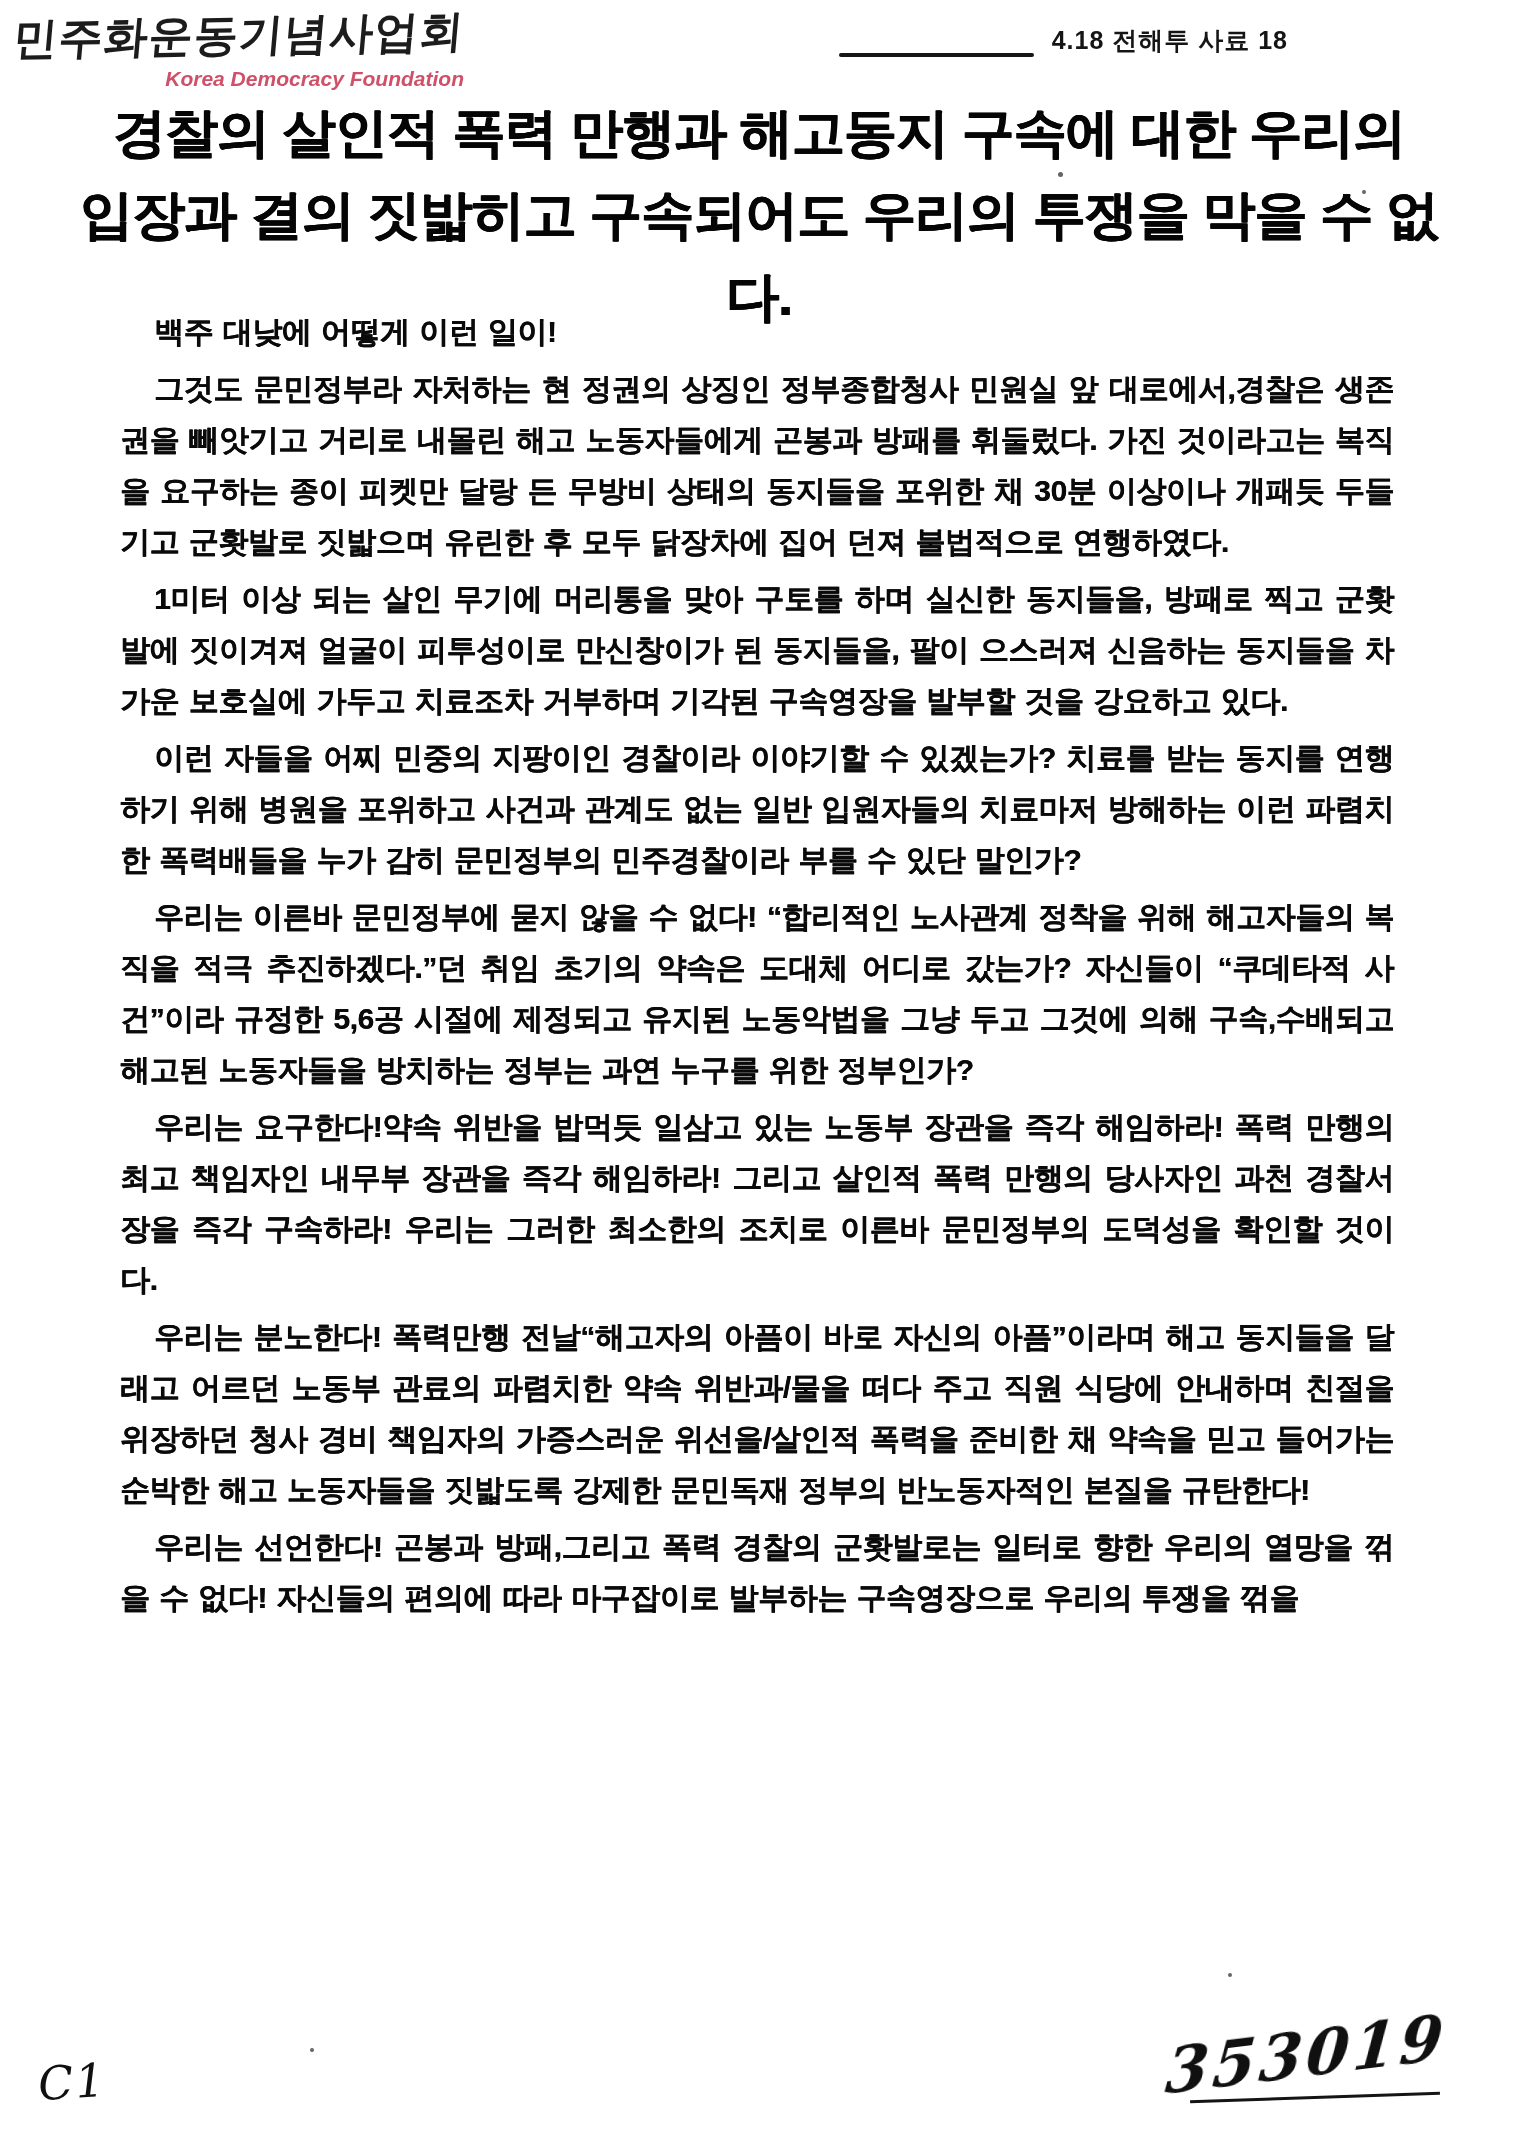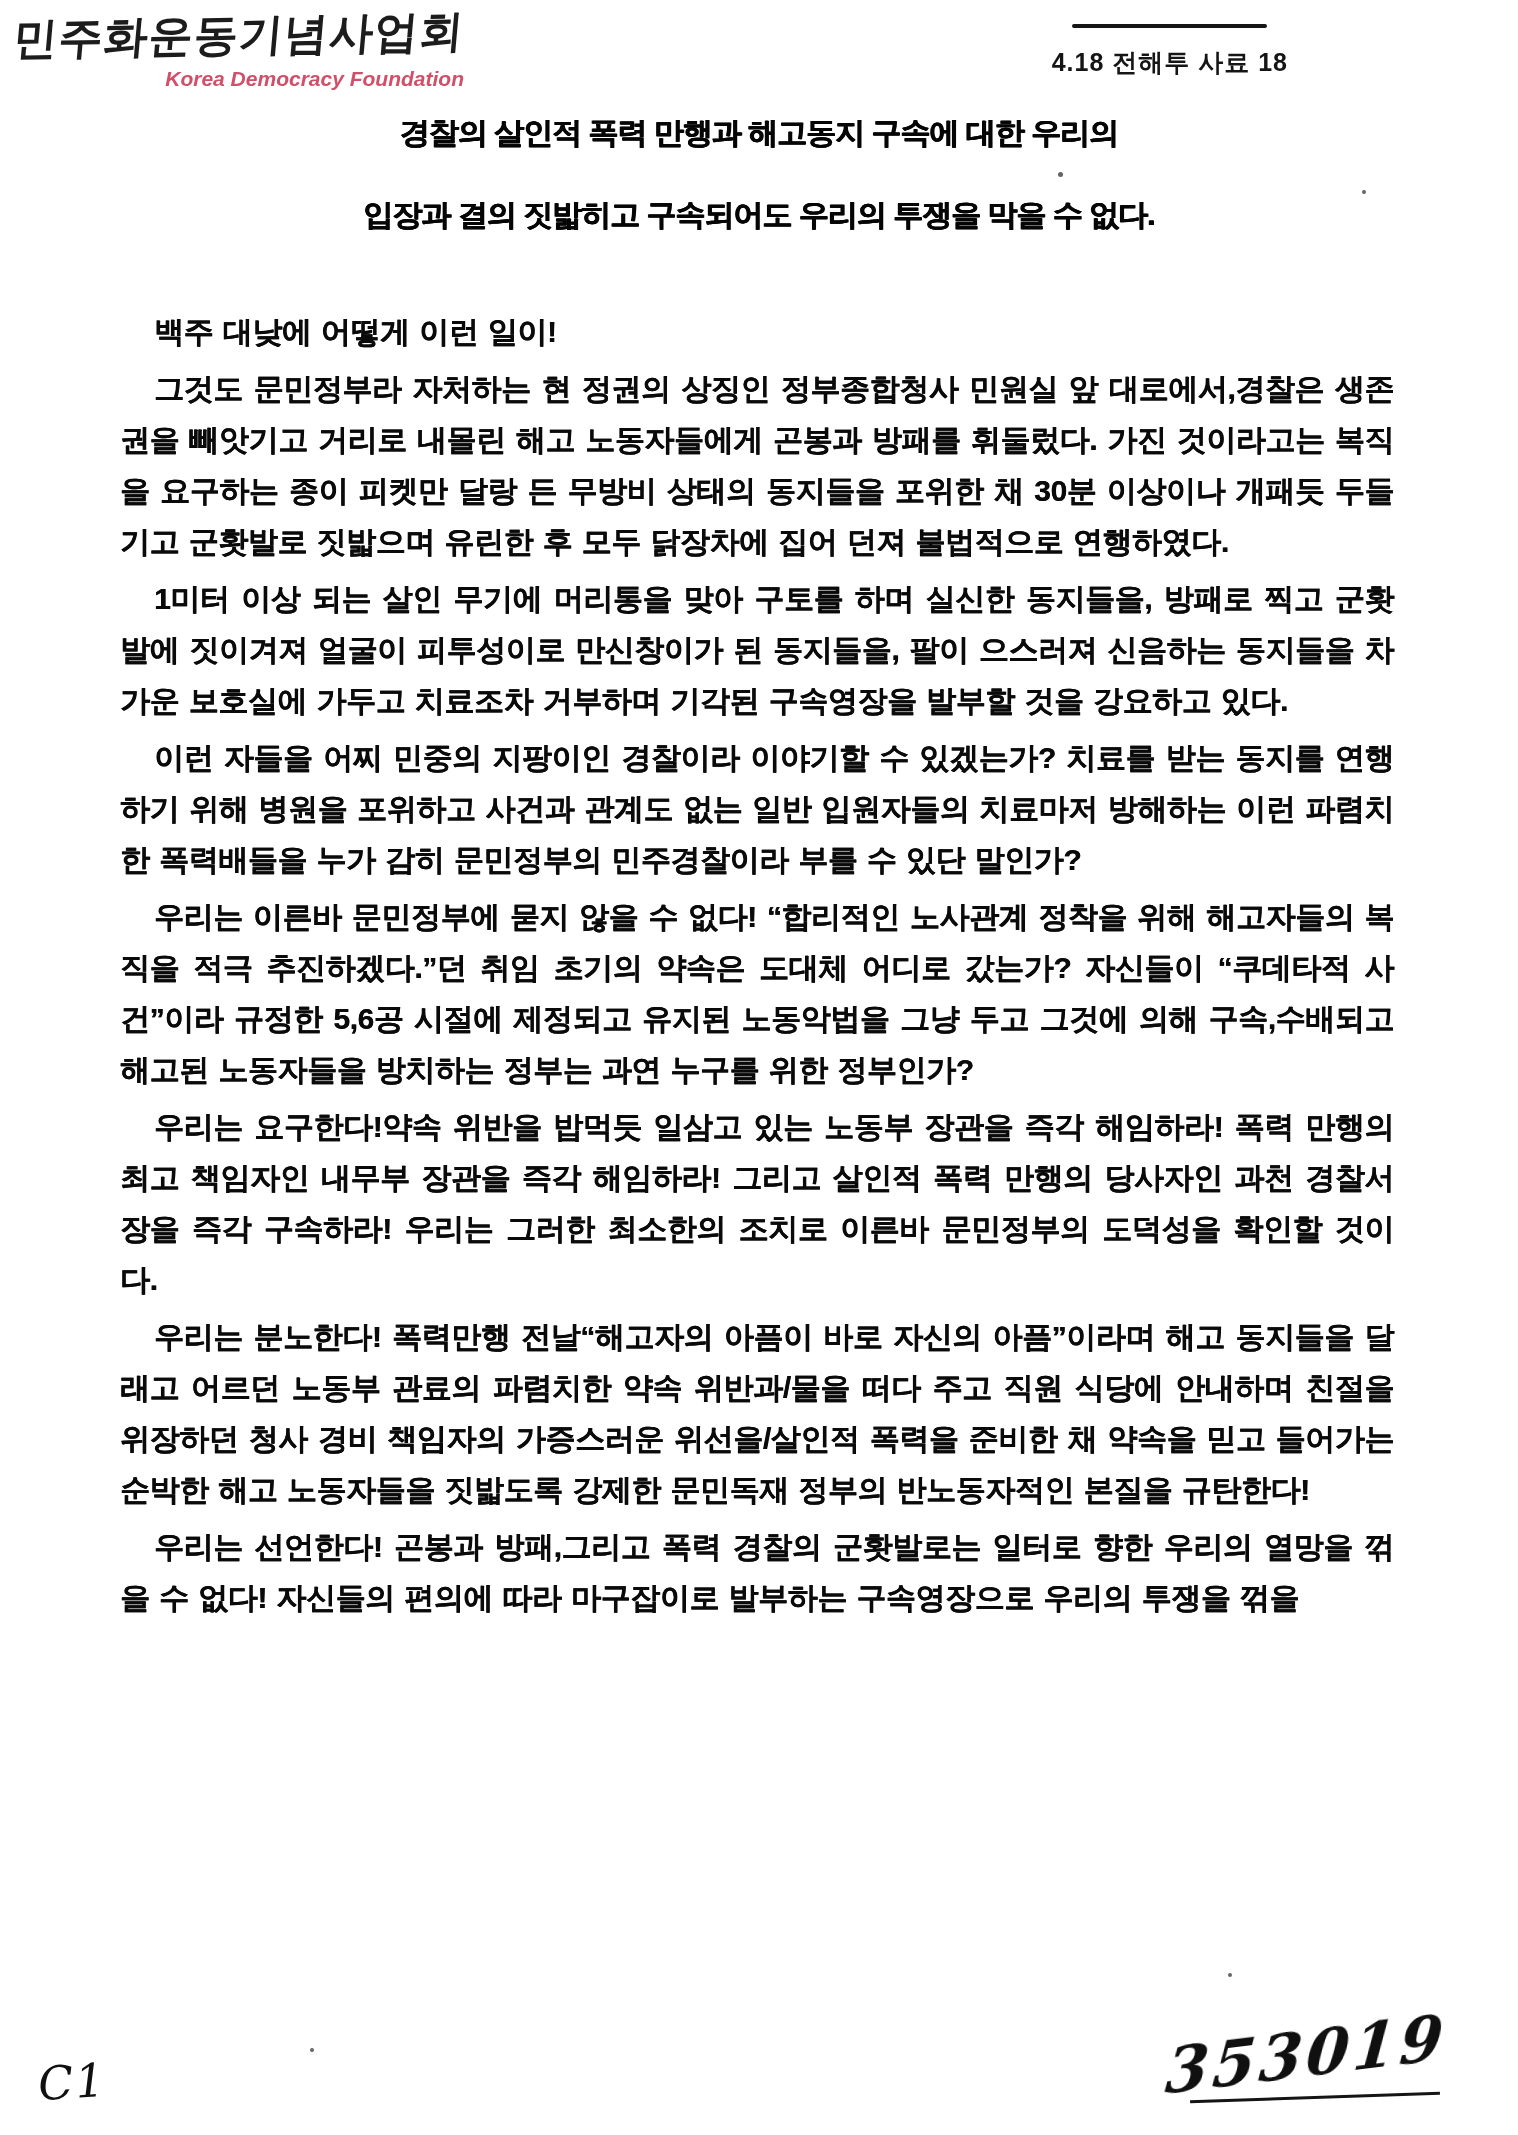--- a/index.html
+++ b/index.html
@@ -16,32 +16,32 @@
     font-family: "DejaVu Sans", sans-serif;
   }
   .logo-en {
     display: block; margin-top: 2px;
     font-style: italic; font-weight: bold; font-size: 21px; letter-spacing: 0px;
     font-family: "Liberation Sans", sans-serif;
   }
 
   .header-right {
     position: absolute; top: 24px; right: 230px;
-    display: flex; align-items: center; gap: 18px; flex-direction: column;
+    display: flex; align-items: flex-end; gap: 18px;
   }
   .header-rule { width: 195px; height: 4px; background: #161616; border-radius: 2px; }
   .archive-label {
     font-size: 25px; font-weight: bold; letter-spacing: 1px; color: #151515;
     filter: blur(0.3px);
   }
 
   
   .doc-title {
     position: absolute; top: 92px; left: 60px; right: 60px;
-    text-align: center; font-weight: 900; font-size: 30px; line-height: 82px;
+    text-align: center; font-weight: 900; font-size: 53px; line-height: 82px;
     letter-spacing: -1px; color: #050505;
     text-shadow: 0.6px 0 0 #050505, -0.4px 0 0 #050505;
   }
 
   
   .doc-body {
     position: absolute; top: 300px; left: 114px; width: 1286px;
     font-size: 30px; line-height: 51px; font-weight: 600;
     letter-spacing: -0.4px; word-spacing: 1.5px;
     text-align: justify; color: #0a0a0a;

